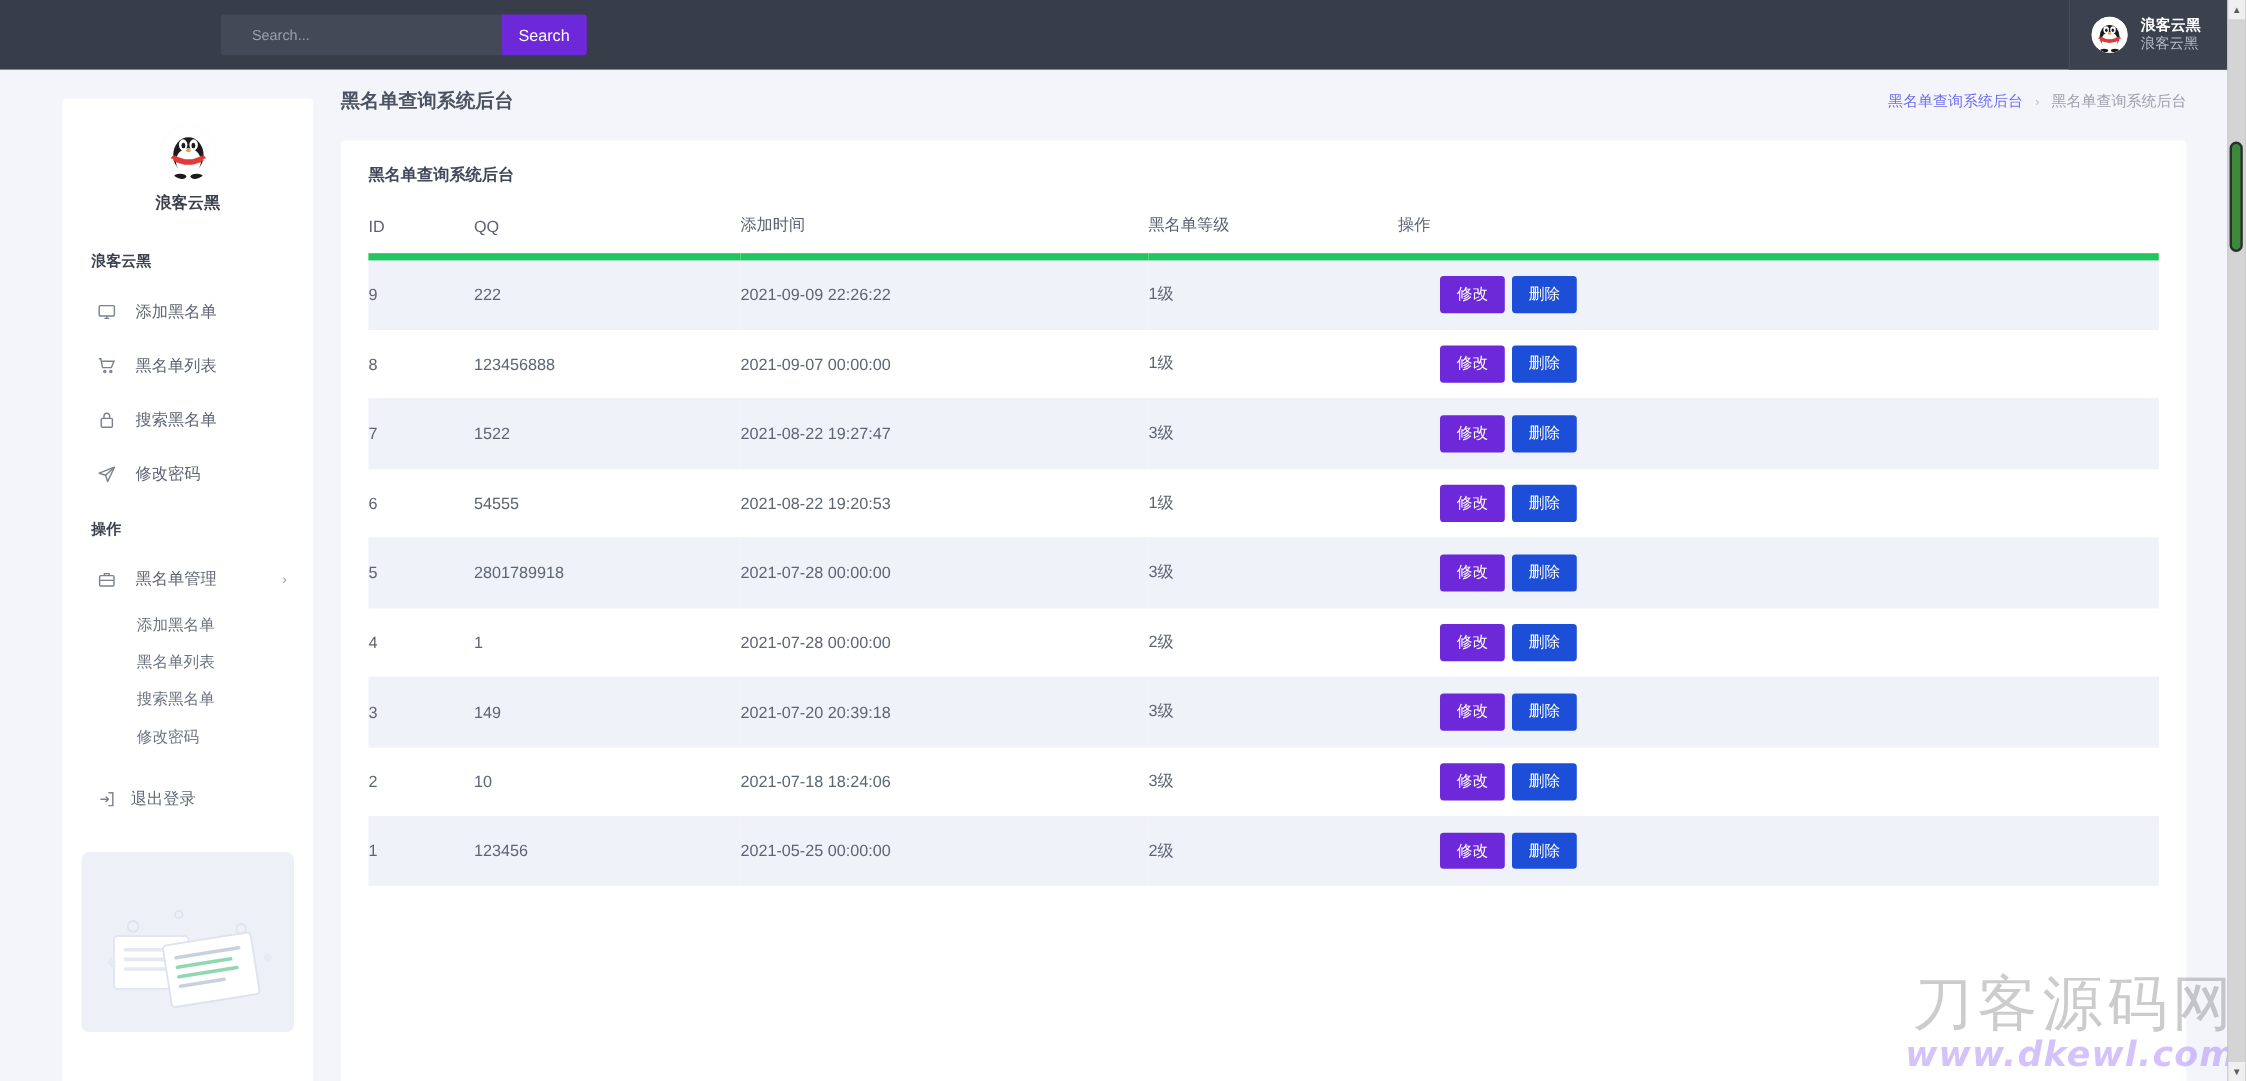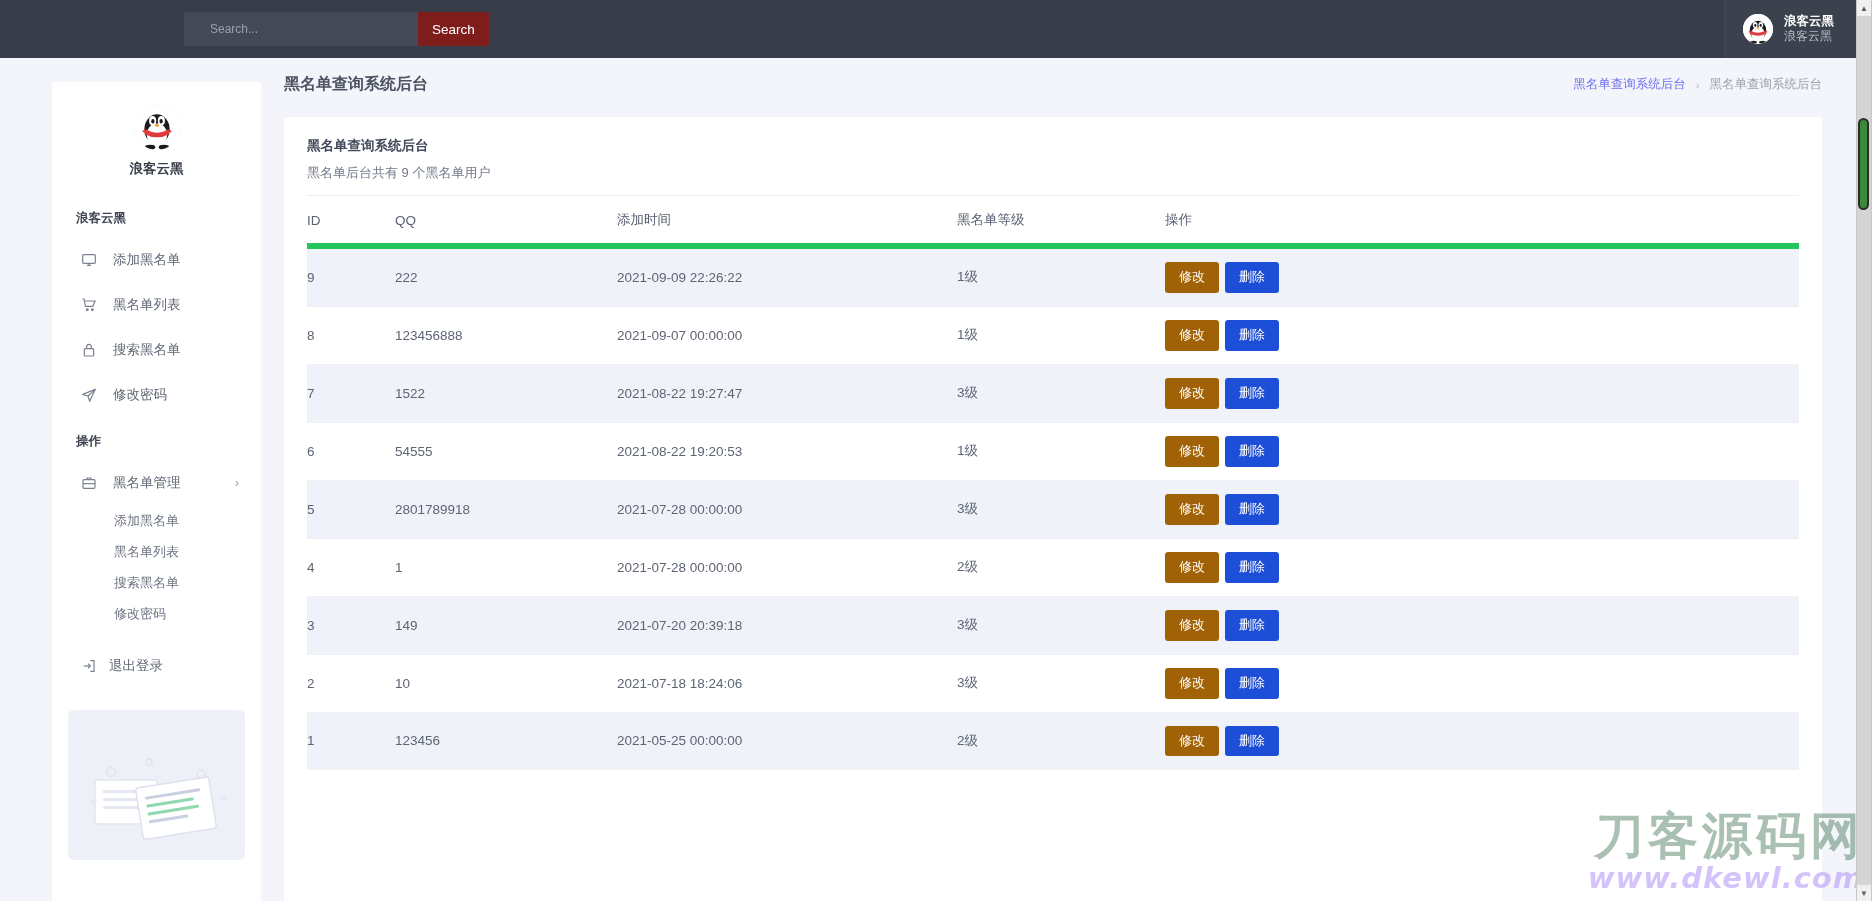--- a/index.html
+++ b/index.html
@@ -47,21 +47,21 @@
     border-radius: 3px 0 0 3px;
     color: #cfd3db;
     font-size: 12px;
     padding: 0 12px 0 26px;
     font-family: "Liberation Sans", "DejaVu Sans", sans-serif;
   }
   .search-input::placeholder { color: #9aa1ae; }
   .search-btn {
     height: 34px;
     min-width: 68px;
-    background: #7f1d1d;
+    background: #6d28d9;
     border: none;
     border-radius: 0 3px 3px 0;
     color: #ffffff;
     font-size: 13.5px;
     cursor: pointer;
     padding: 0 14px;
     font-family: "Liberation Sans", "DejaVu Sans", sans-serif;
   }
 
   .topbar-right {
@@ -259,37 +259,37 @@
     display: inline-block;
     border: none;
     border-radius: 3px;
     color: #ffffff;
     font-size: 13px;
     padding: 8px 14px;
     cursor: pointer;
     font-family: "Liberation Sans", "DejaVu Sans", sans-serif;
     line-height: 1.15;
   }
-  .btn-edit { background: #a16207; margin-right: 6px; }
+  .btn-edit { background: #6d28d9; margin-right: 6px; margin-left: 35px; }
   .btn-del  { background: #1d4ed8; }
 
   
   .watermark {
     position: absolute;
     right: 8px;
     bottom: 6px;
     z-index: 25;
     pointer-events: none;
     text-align: right;
     opacity: 0.36;
   }
   .wm-cn {
     font-size: 50px;
-    font-weight: bold;
-    color: #14532d;
+    font-weight: normal;
+    color: #737373;
     letter-spacing: 4px;
     line-height: 1;
     font-family: "DejaVu Sans", sans-serif;
   }
   .wm-en {
     font-size: 29px;
     font-weight: bold;
     font-style: italic;
     color: #8b5cf6;
     letter-spacing: 1px;
@@ -500,21 +500,20 @@
       <div class="page-title">黑名单查询系统后台</div>
       <div class="breadcrumb">
         <span class="bc-link">黑名单查询系统后台</span>
         <span class="bc-sep">›</span>
         <span class="bc-current">黑名单查询系统后台</span>
       </div>
     </div>
 
     <div class="card">
       <div class="card-title">黑名单查询系统后台</div>
-      <div class="card-sub">黑名单后台共有 9 个黑名单用户</div>
 
       <table class="blk">
         <colgroup>
           <col class="col-id">
             <col class="col-qq">
             <col class="col-time">
             <col class="col-lvl">
             <col class="col-act">
         </colgroup>
         <thead>

